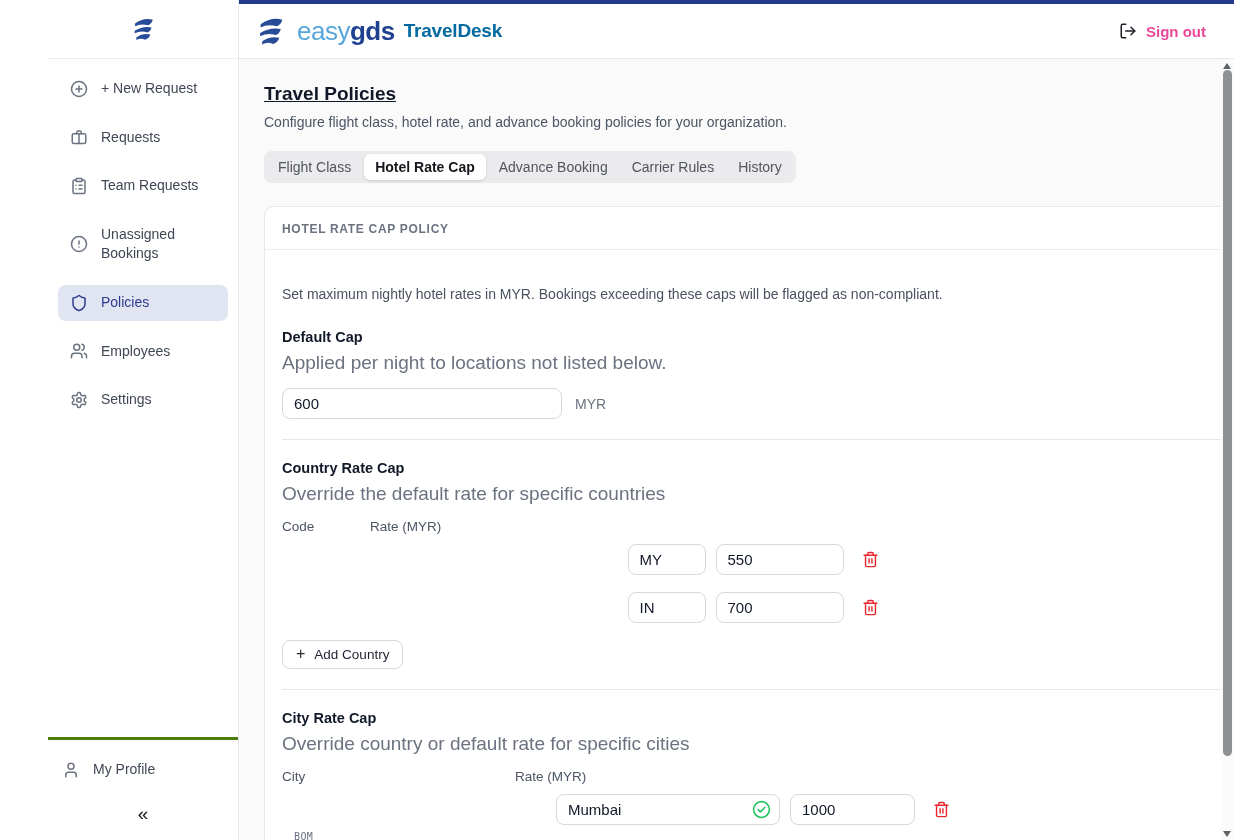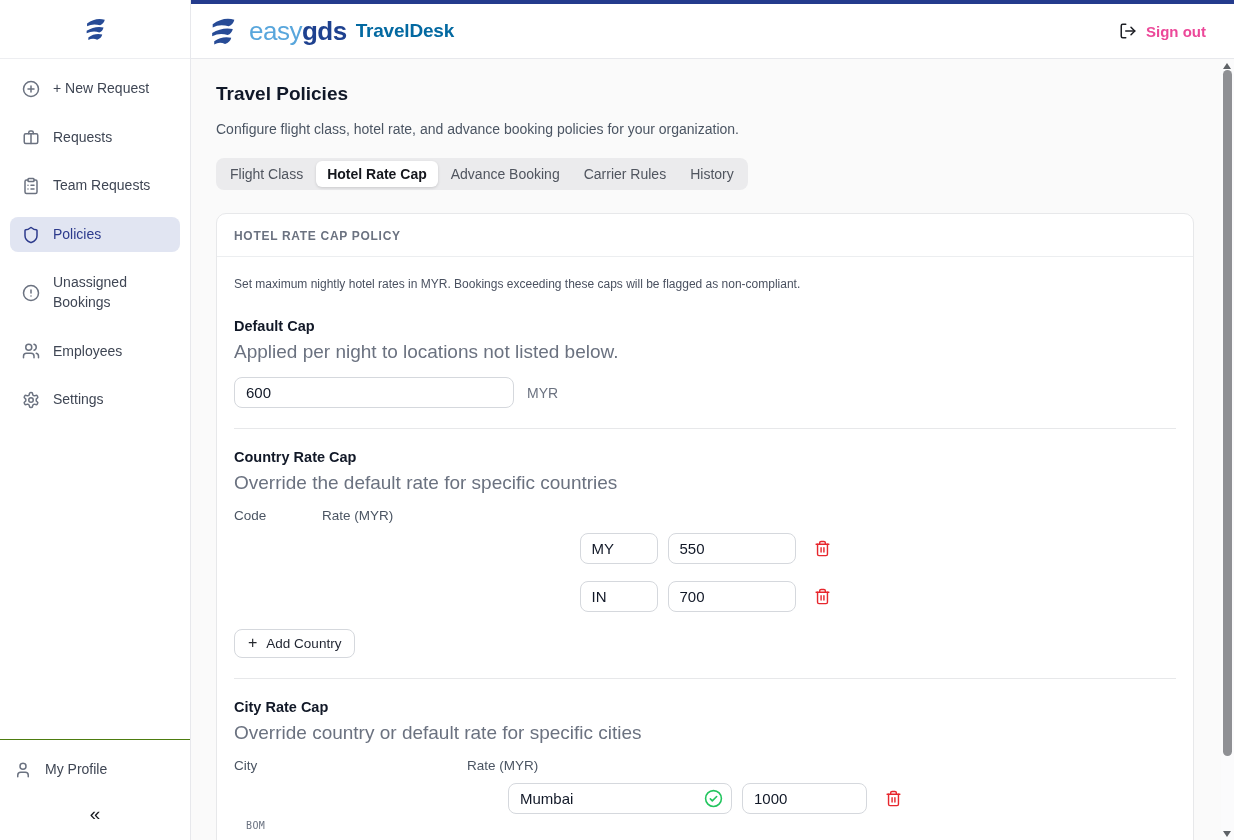--- a/index.html
+++ b/index.html
@@ -7,36 +7,36 @@
   body {
     width:1234px; height:840px; overflow:hidden;
     font-family:"Liberation Sans", sans-serif;
     background:#ffffff; color:#111827;
   }
   .app { display:flex; width:1234px; height:840px; }
 
   
   .sidebar {
     width:191px; min-width:191px; background:#ffffff;
-    border-right:1px solid #e7e8ec; display:flex; flex-direction:column;
+    border-right:1px solid #e7e8ec; display:flex; flex-direction:column;margin-left:48px;
   }
   .sidebar-logo {
     height:59px; display:flex; align-items:center; justify-content:center;
     border-bottom:1px solid #edeef1;
   }
   .nav { flex:1; padding:12px 10px 0; display:flex; flex-direction:column; gap:13px; }
   .nav-item {
     display:flex; align-items:center; gap:13px; padding:8px 12px;
     border-radius:8px; font-size:14px; color:#3f4654; cursor:pointer; line-height:1.4;
   }
   .nav-item svg { flex:0 0 auto; color:#6b7280; }
   .nav-item.active { background:#e1e5f2; color:#2c3a8c; font-weight:500; }
   .nav-item.active svg { color:#2c3a8c; }
   .nav-label { max-width:112px; }
-  .sidebar-bottom { border-top:1px solid #4d7c0f; padding:12px 2px 6px; }
+  .sidebar-bottom { border-top:3px solid #4d7c0f; padding:12px 2px 6px; }
   .collapse-btn {
     margin:14px auto 8px; text-align:center; font-size:19px; color:#15171d;
     background:none; border:none; cursor:pointer; display:block; font-family:inherit;
   }
 
   
   .main { flex:1; display:flex; flex-direction:column; background:#fafafa; position:relative; overflow:hidden; }
   .navy-strip { height:4px; background:#243b8d; }
   .header {
     height:55px; background:#ffffff; border-bottom:1px solid #e7e8ec;
@@ -46,41 +46,41 @@
   .logo-text { font-size:26px; letter-spacing:-0.5px; margin-left:7px; }
   .logo-easy { color:#58a6dc; font-weight:400; }
   .logo-gds { color:#1e418f; font-weight:700; }
   .app-name { font-size:19px; font-weight:700; color:#0369a1; margin-left:9px; letter-spacing:-0.2px; }
   .signout {
     display:flex; align-items:center; gap:9px; background:none; border:none;
     font-size:15px; font-weight:600; color:#ec4899; cursor:pointer; font-family:inherit;
   }
 
   .content { flex:1; padding:24px 40px 0 25px; overflow:hidden; }
-  .page-title { font-size:19px; font-weight:700; color:#101828; margin:0 0 16px; }
+  .page-title { font-size:19px; font-weight:700; color:#101828; margin:0 0 9px;text-decoration:underline; }
   .page-sub { font-size:14px; color:#4b5563; margin:0 0 21px; }
 
   .tabs { display:inline-flex; background:#ebebed; border-radius:8px; padding:3px; gap:2px; }
   .tab {
     font-size:14px; color:#50555f; padding:5px 11px; border-radius:6px;
     cursor:pointer; white-space:nowrap; background:none; border:none; font-family:inherit;
   }
   .tab.active { background:#ffffff; color:#15171d; font-weight:600; box-shadow:0 1px 3px rgba(0,0,0,.14); }
 
   
   .card {
     margin-top:23px; width:978px; background:#ffffff;
     border:1px solid #e7e8ea; border-radius:10px;
   }
   .card-header {
     padding:15px 17px 13px; border-bottom:1px solid #eceef0;
     font-size:12px; font-weight:700; letter-spacing:.7px; color:#6b7280;
   }
   .card-body { padding:20px 17px 40px; }
-  .policy-desc { font-size:12px; color:#4a5160; margin:0 0 27px; }
+  .policy-desc { font-size:14px; color:#4a5160; margin:16px 0 27px; }
   .section-label { font-size:14.5px; font-weight:600; color:#111827; margin:0 0 7px; }
   .section-hint { font-size:19px; color:#6b7280; margin:0 0 14px; }
   .divider { border:none; border-top:1px solid #e7e8ea; margin:20px 0; }
 
   .input {
     height:31px; border:1px solid #d5d8dd; border-radius:8px; background:#fff;
     font-size:15px; color:#111827; padding:0 11px; font-family:inherit; outline:none;
   }
   .default-row { display:flex; align-items:center; gap:13px; }
   .w-default { width:280px; }
@@ -145,32 +145,32 @@
         <span class="nav-label">Requests</span>
       </div>
       <div class="nav-item">
         <svg width="18" height="18" viewBox="0 0 24 24" fill="none" stroke="currentColor" stroke-width="2" stroke-linecap="round" stroke-linejoin="round">
             <rect x="8" y="2" width="8" height="4" rx="1"></rect>
             <path d="M16 4h2a2 2 0 0 1 2 2v14a2 2 0 0 1-2 2H6a2 2 0 0 1-2-2V6a2 2 0 0 1 2-2h2"></path>
             <path d="M12 11h4M12 16h4M8 11h.01M8 16h.01"></path>
           </svg>
         <span class="nav-label">Team Requests</span>
       </div>
-      <div class="nav-item active">
-        <svg width="18" height="18" viewBox="0 0 24 24" fill="none" stroke="currentColor" stroke-width="2" stroke-linecap="round" stroke-linejoin="round">
-            <path d="M20 13c0 5-3.5 7.5-7.66 8.95a1 1 0 0 1-.67-.01C7.5 20.5 4 18 4 13V6a1 1 0 0 1 1-1c2 0 4.5-1.2 6.24-2.72a1 1 0 0 1 1.52 0C14.51 3.81 17 5 19 5a1 1 0 0 1 1 1z"></path>
-          </svg>
-        <span class="nav-label">Policies</span>
-      </div>
       <div class="nav-item">
         <svg width="18" height="18" viewBox="0 0 24 24" fill="none" stroke="currentColor" stroke-width="2" stroke-linecap="round" stroke-linejoin="round">
             <circle cx="12" cy="12" r="10"></circle>
             <path d="M12 8v4M12 16h.01"></path>
           </svg>
         <span class="nav-label">Unassigned Bookings</span>
+      </div>
+      <div class="nav-item active">
+        <svg width="18" height="18" viewBox="0 0 24 24" fill="none" stroke="currentColor" stroke-width="2" stroke-linecap="round" stroke-linejoin="round">
+            <path d="M20 13c0 5-3.5 7.5-7.66 8.95a1 1 0 0 1-.67-.01C7.5 20.5 4 18 4 13V6a1 1 0 0 1 1-1c2 0 4.5-1.2 6.24-2.72a1 1 0 0 1 1.52 0C14.51 3.81 17 5 19 5a1 1 0 0 1 1 1z"></path>
+          </svg>
+        <span class="nav-label">Policies</span>
       </div>
       <div class="nav-item">
         <svg width="18" height="18" viewBox="0 0 24 24" fill="none" stroke="currentColor" stroke-width="2" stroke-linecap="round" stroke-linejoin="round">
             <path d="M16 21v-2a4 4 0 0 0-4-4H6a4 4 0 0 0-4 4v2"></path>
             <circle cx="9" cy="7" r="4"></circle>
             <path d="M22 21v-2a4 4 0 0 0-3-3.87M16 3.13a4 4 0 0 1 0 7.75"></path>
           </svg>
         <span class="nav-label">Employees</span>
       </div>
       <div class="nav-item">

